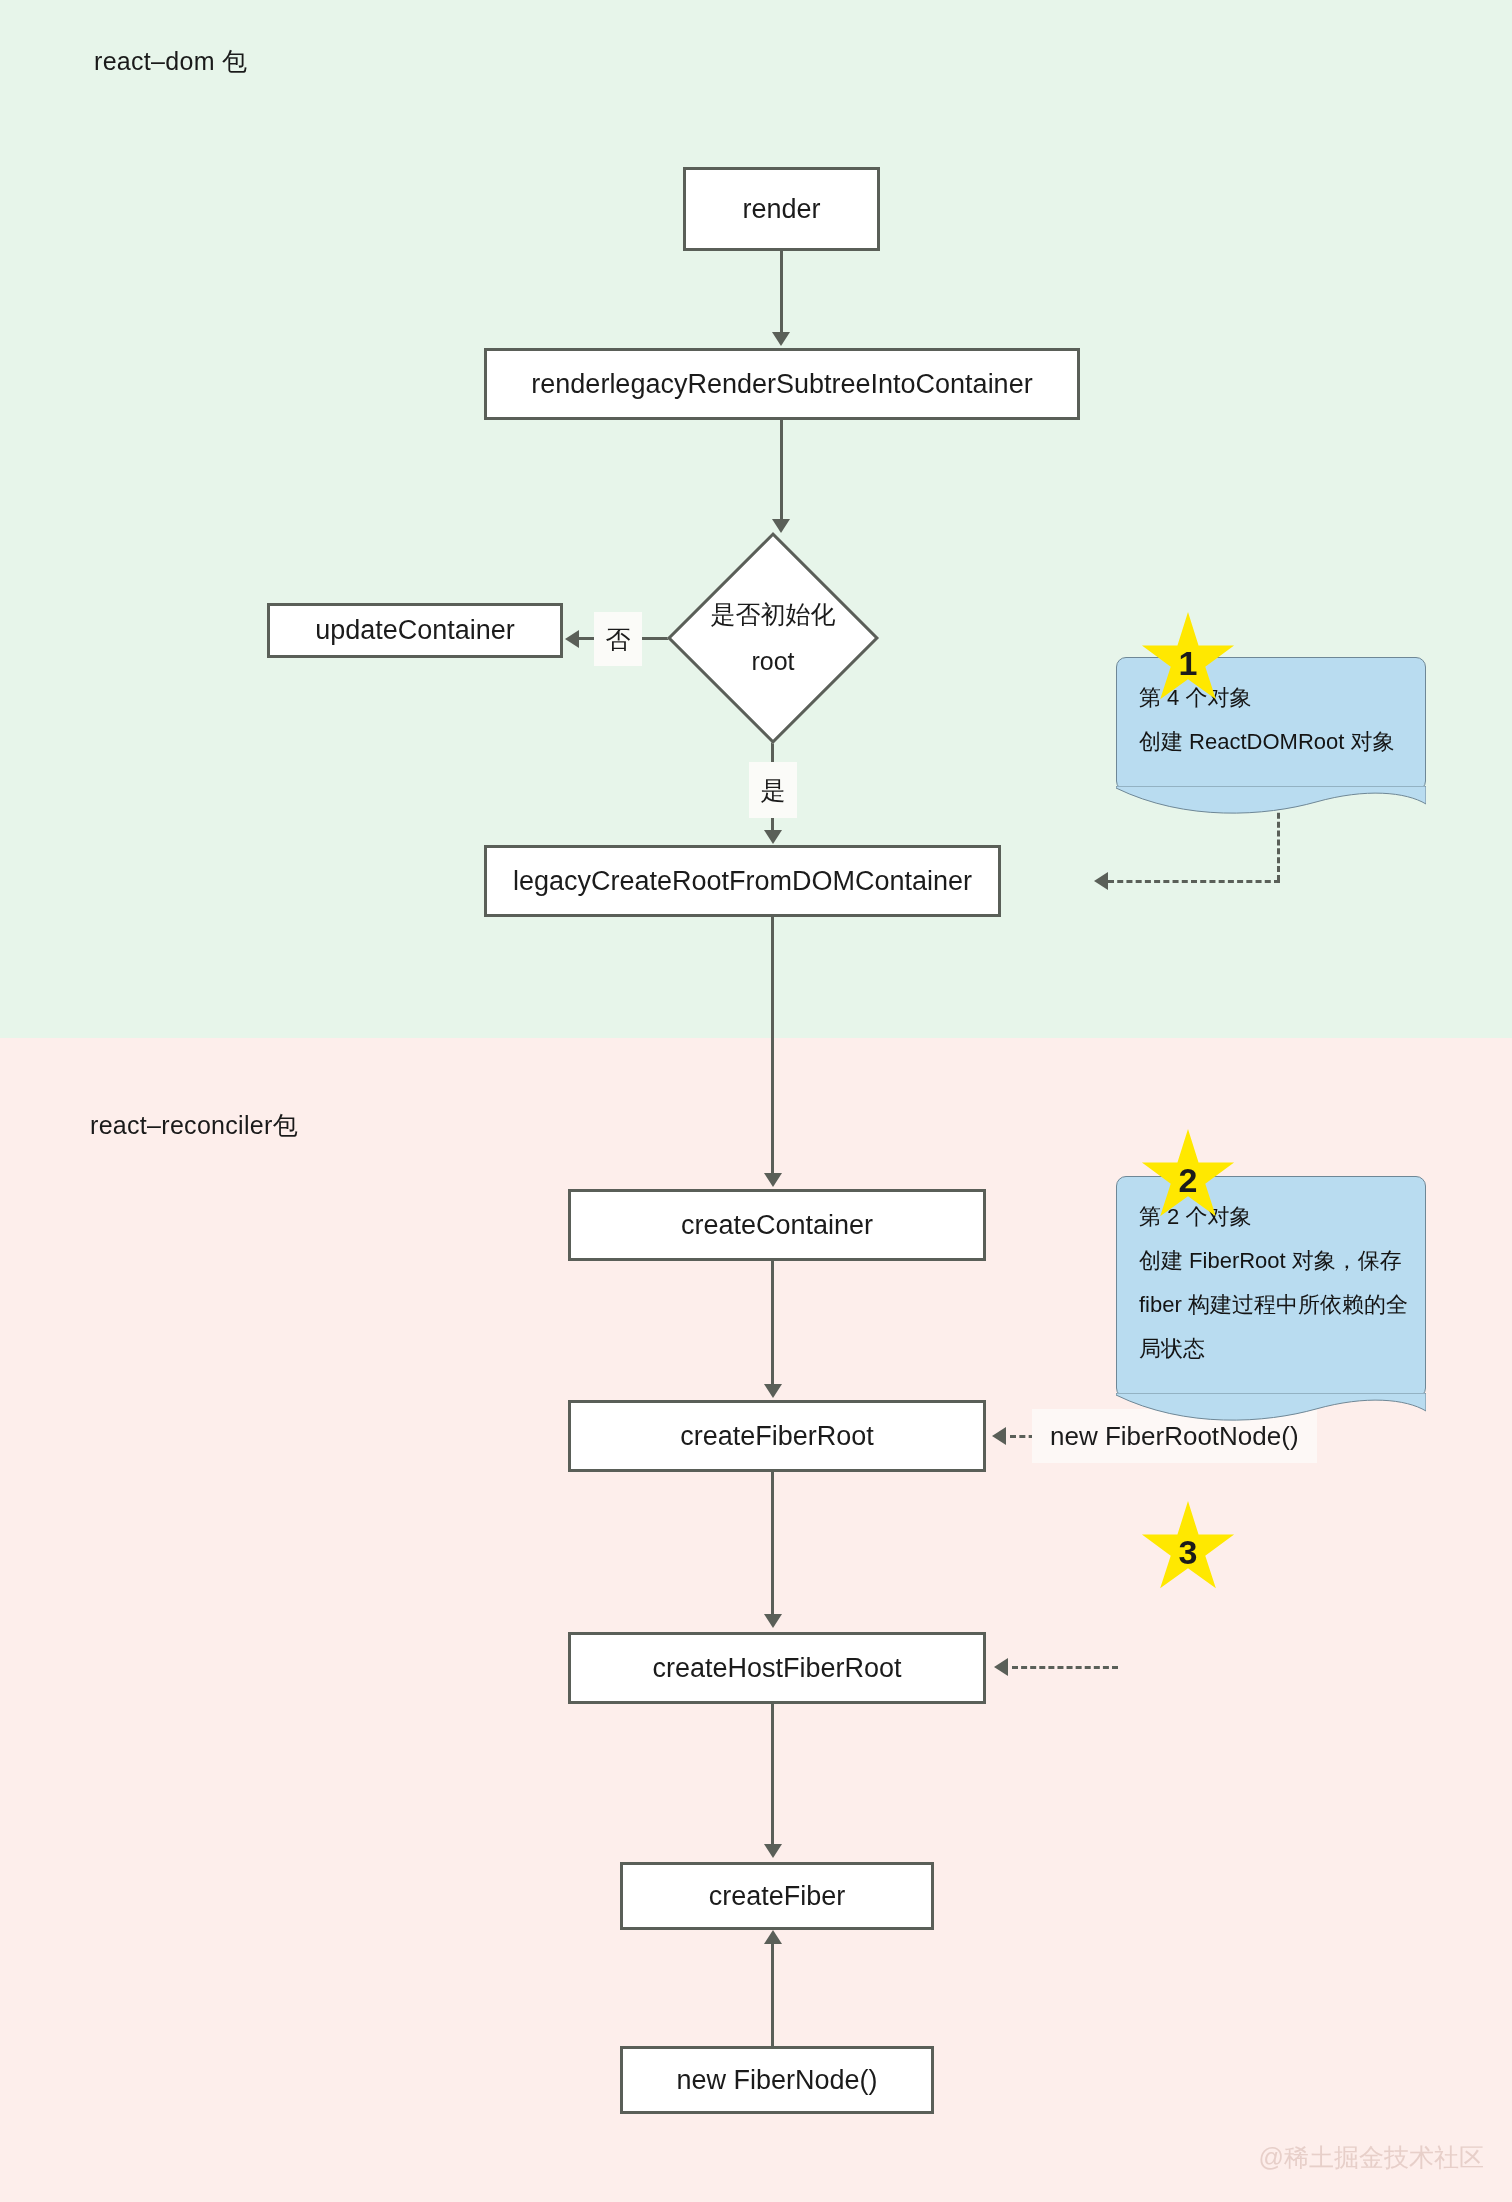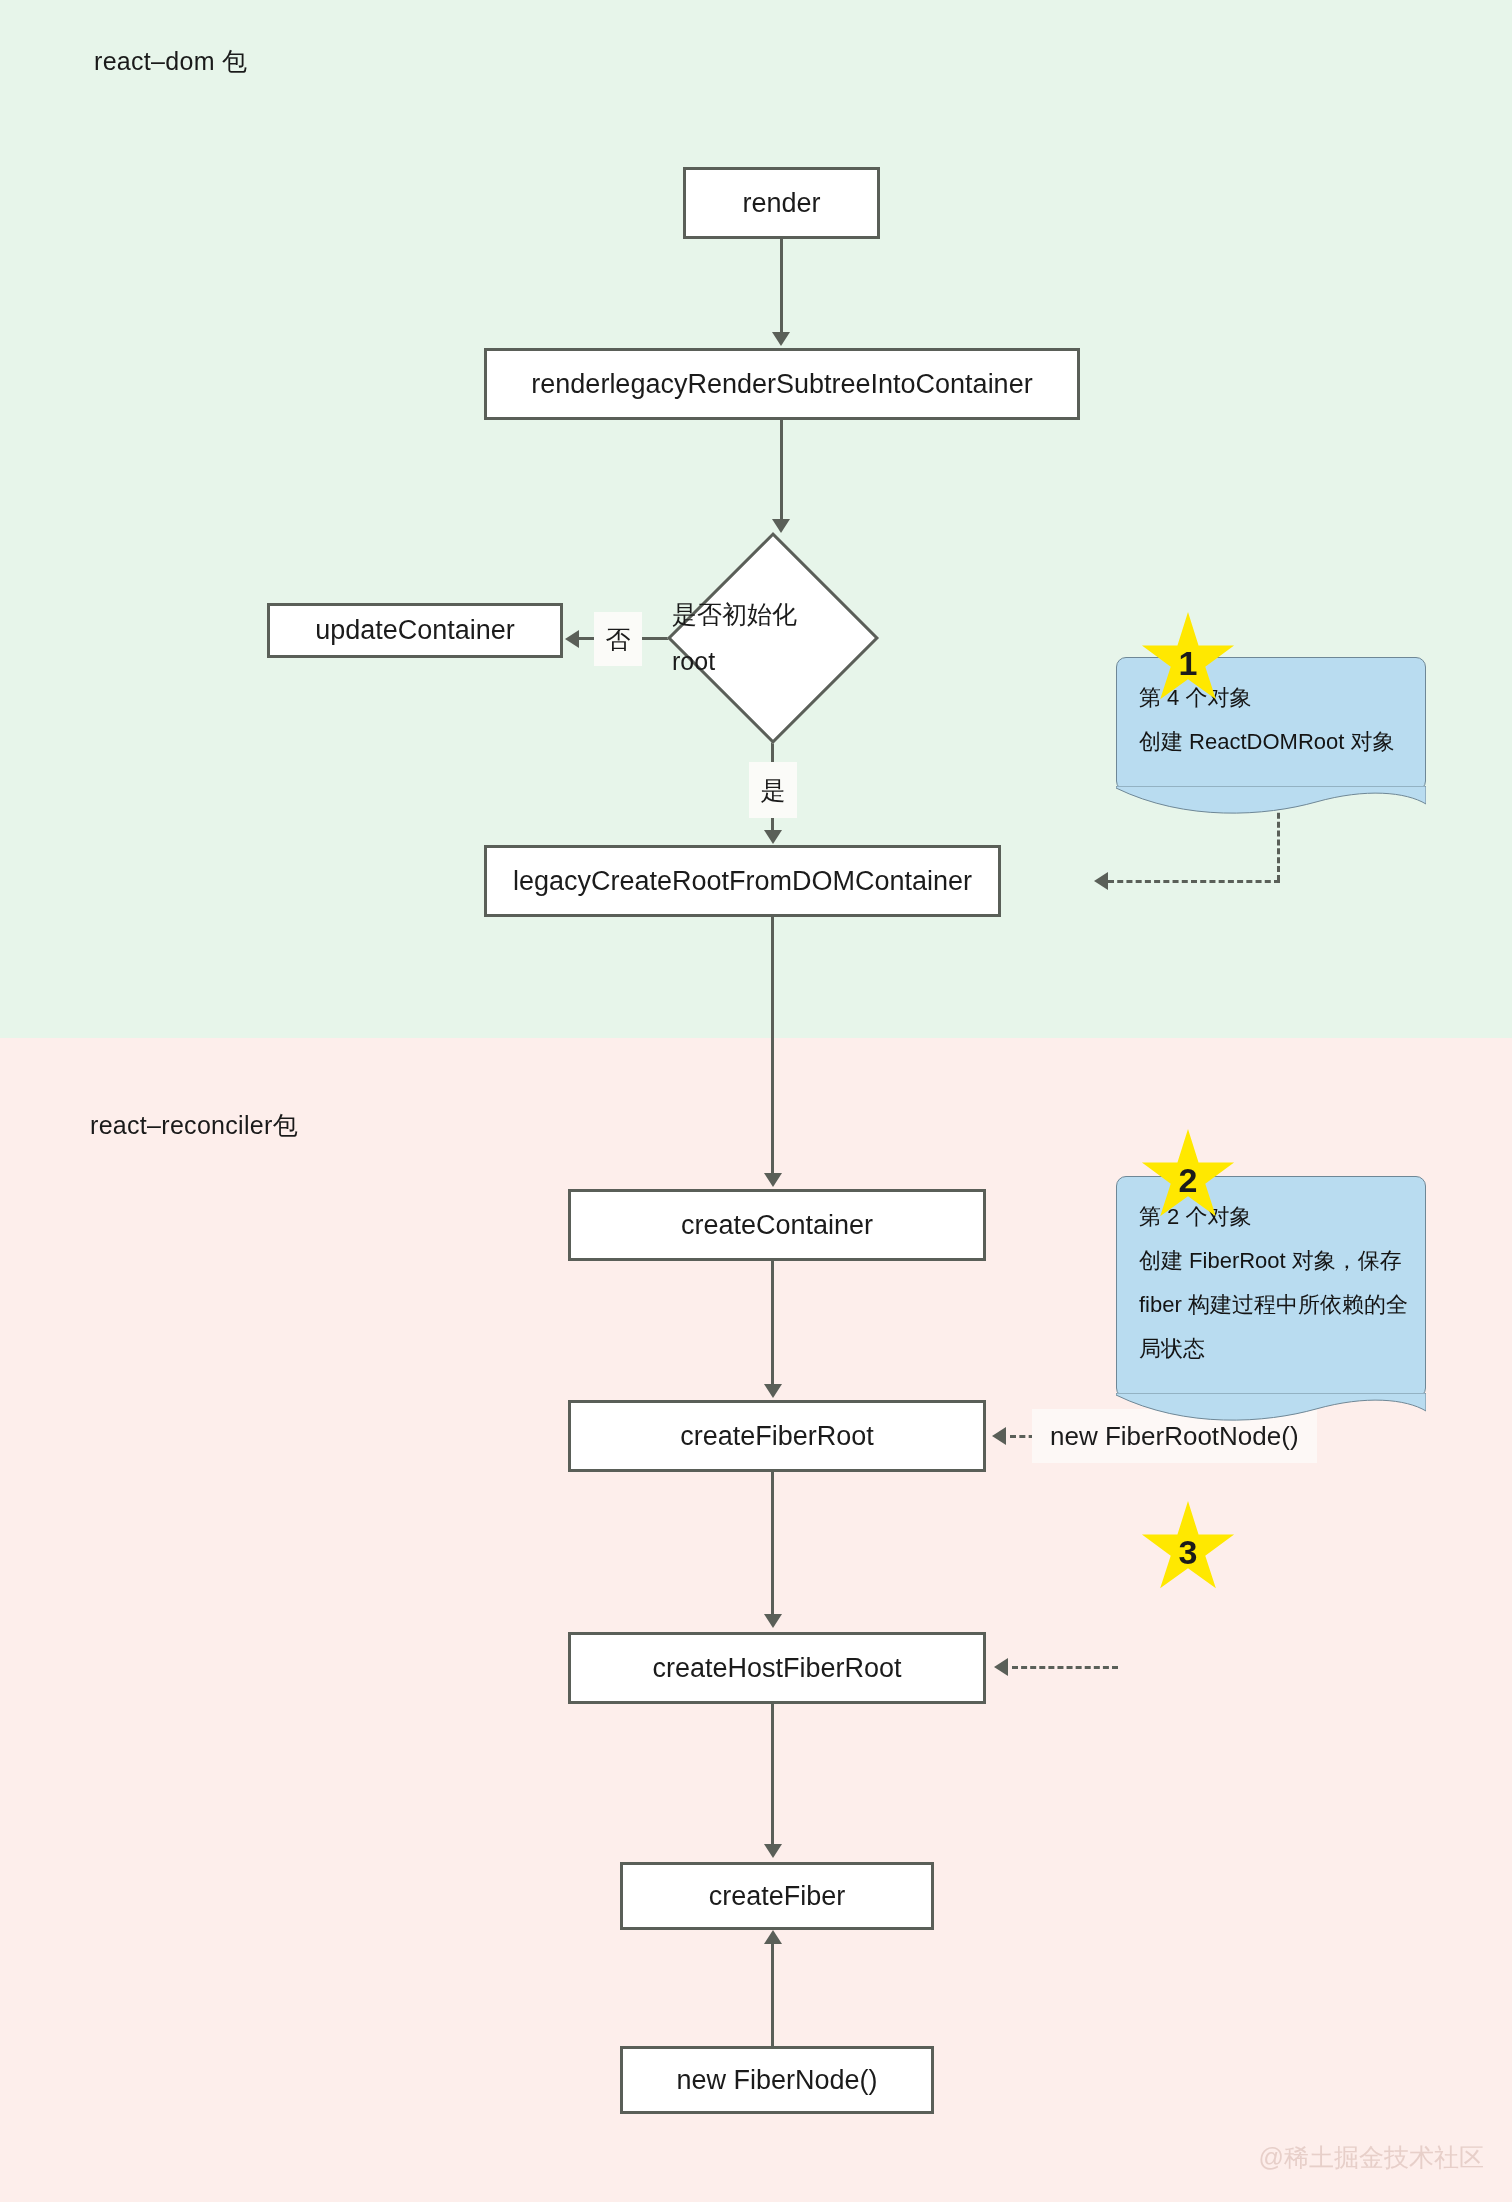--- a/index.html
+++ b/index.html
@@ -47,21 +47,21 @@
     background: #ffffff;
     border: 3px solid #5a5f58;
     display: flex;
     align-items: center;
     justify-content: center;
     font-size: 27px;
     color: #1b1b1b;
     text-align: center;
     white-space: nowrap;
   }
-  #node-render            { left: 683px; top: 167px;  width: 197px; height: 72px; }
+  #node-render            { left: 683px; top: 167px;  width: 197px; height: 84px; }
   #node-renderlegacy      { left: 484px; top: 348px;  width: 596px; height: 72px; }
   #node-updatecontainer   { left: 267px; top: 603px;  width: 296px; height: 55px; }
   #node-legacycreate      { left: 484px; top: 845px;  width: 517px; height: 72px; }
   #node-createcontainer   { left: 568px; top: 1189px; width: 418px; height: 72px; }
   #node-createfiberroot   { left: 568px; top: 1400px; width: 418px; height: 72px; }
   #node-createhostfiber   { left: 568px; top: 1632px; width: 418px; height: 72px; }
   #node-createfiber       { left: 620px; top: 1862px; width: 314px; height: 68px; }
   #node-newfibernode      { left: 620px; top: 2046px; width: 314px; height: 68px; }
 
   
@@ -84,21 +84,21 @@
     box-sizing: border-box;
   }
   #decision-text {
     position: absolute;
     left: 0;
     top: 0;
     width: 202px;
     height: 202px;
     display: flex;
     flex-direction: column;
-    align-items: flex-start;
+    align-items: center;
     justify-content: center;
     font-size: 25px;
     color: #1b1b1b;
     line-height: 1.9;
     pointer-events: none;
   }
 
   
   .vline {
     position: absolute;

